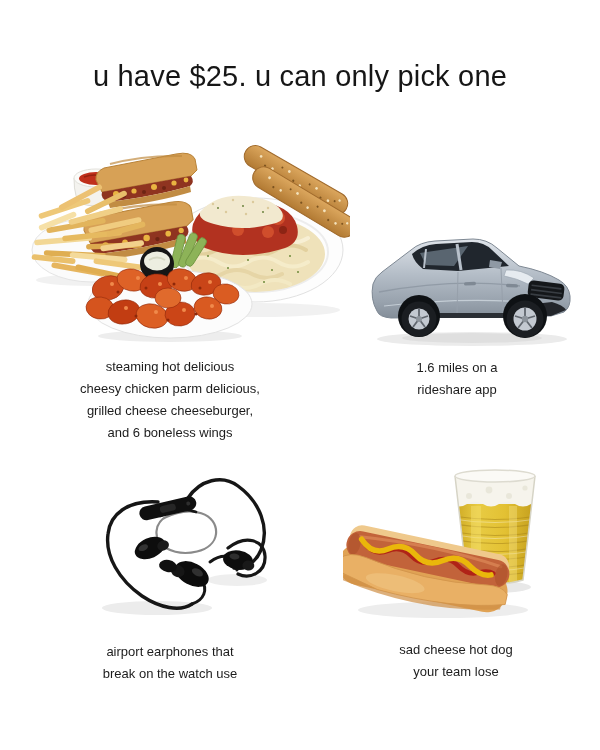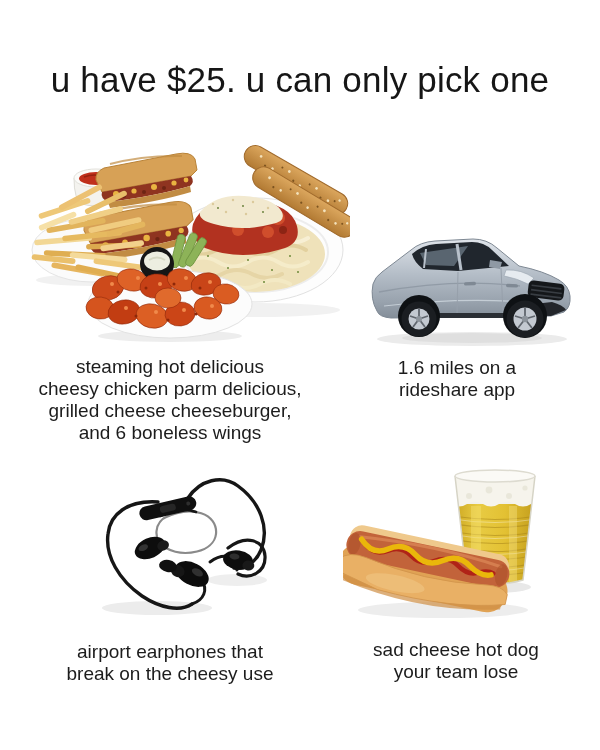--- a/index.html
+++ b/index.html
@@ -1,30 +1,30 @@
 <!DOCTYPE html>
 <html><head>
 <meta charset="utf-8">
 <style>
   html,body{margin:0;padding:0;background:#ffffff;}
   body{width:600px;height:750px;overflow:hidden;font-family:"Liberation Sans",sans-serif;}
   #meme{position:relative;width:600px;height:750px;background:#ffffff;color:#1c1c1c;}
   .title{position:absolute;top:60px;left:0;width:600px;text-align:center;
-         font-size:35px;letter-spacing:.2px;color:#161616;white-space:nowrap;}
+         font-size:29px;letter-spacing:.2px;color:#161616;white-space:nowrap;}
   figure.option{position:absolute;margin:0;}
   .fig-food {left:0;  top:138px;width:352px;height:312px;}
   .fig-car  {left:352px;top:138px;width:248px;height:312px;}
   .fig-ear  {left:0;  top:460px;width:352px;height:290px;}
   .fig-dog  {left:340px;top:460px;width:260px;height:290px;}
   .art{position:absolute;display:block;}
   .fig-food .art{left:28px;top:0;width:322px;height:212px;}
   .fig-car  .art{left:8px;top:88px;width:218px;height:124px;}
   .fig-ear  .art{left:62px;top:0;width:236px;height:170px;}
   .fig-dog  .art{left:3px;top:0;width:218px;height:166px;}
-  figcaption{position:absolute;text-align:center;font-size:19px;line-height:22px;color:#1c1c1c;}
+  figcaption{position:absolute;text-align:center;font-size:13px;line-height:22px;color:#1c1c1c;}
   .fig-food figcaption{left:4px;top:218px;width:332px;}
   .fig-car  figcaption{left:0;  top:219px;width:210px;}
   .fig-ear  figcaption{left:4px;top:181px;width:332px;}
   .fig-dog  figcaption{left:0;  top:179px;width:232px;}
   .cap-line{white-space:nowrap;}
 </style>
 </head>
 <body>
 
 <div id="meme">
@@ -320,21 +320,21 @@
         <ellipse rx="15" ry="9.5" fill="#0d0d0d"></ellipse>
         <ellipse cx="11" cy="4" rx="6" ry="5" fill="#191919"></ellipse>
         <ellipse cx="-4" cy="-3" rx="5" ry="3" fill="#2e2e2e"></ellipse>
       </g>
       <g transform="translate(106,106) rotate(10)">
         <ellipse rx="9" ry="6" fill="#101010"></ellipse>
       </g>
     </svg>
     <figcaption>
       <div class="cap-line">airport earphones that</div>
-      <div class="cap-line">break on the cheesy use</div>
+      <div class="cap-line">break on the watch use</div>
     </figcaption>
   </figure>
 
   <figure class="option fig-dog">
     <svg class="art" viewBox="0 0 218 166" xmlns="http://www.w3.org/2000/svg">
       <defs>
         <clipPath id="cupclip">
             <path d="M112,16 L124,120 Q152,128 180,120 L192,16 Z"></path>
           </clipPath>
         <linearGradient id="beerg" x1="0" y1="0" x2="1" y2="0">

